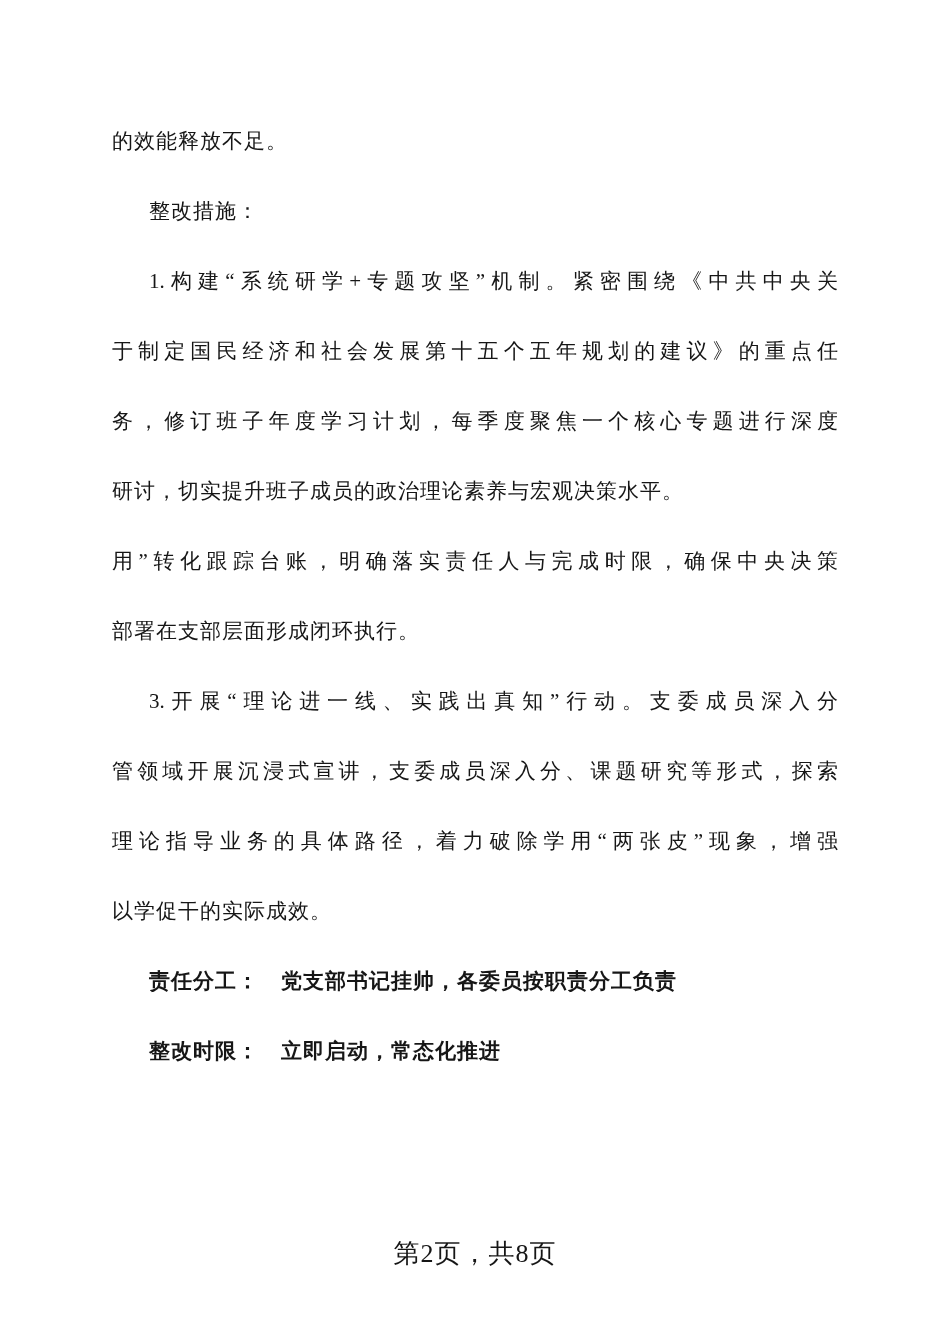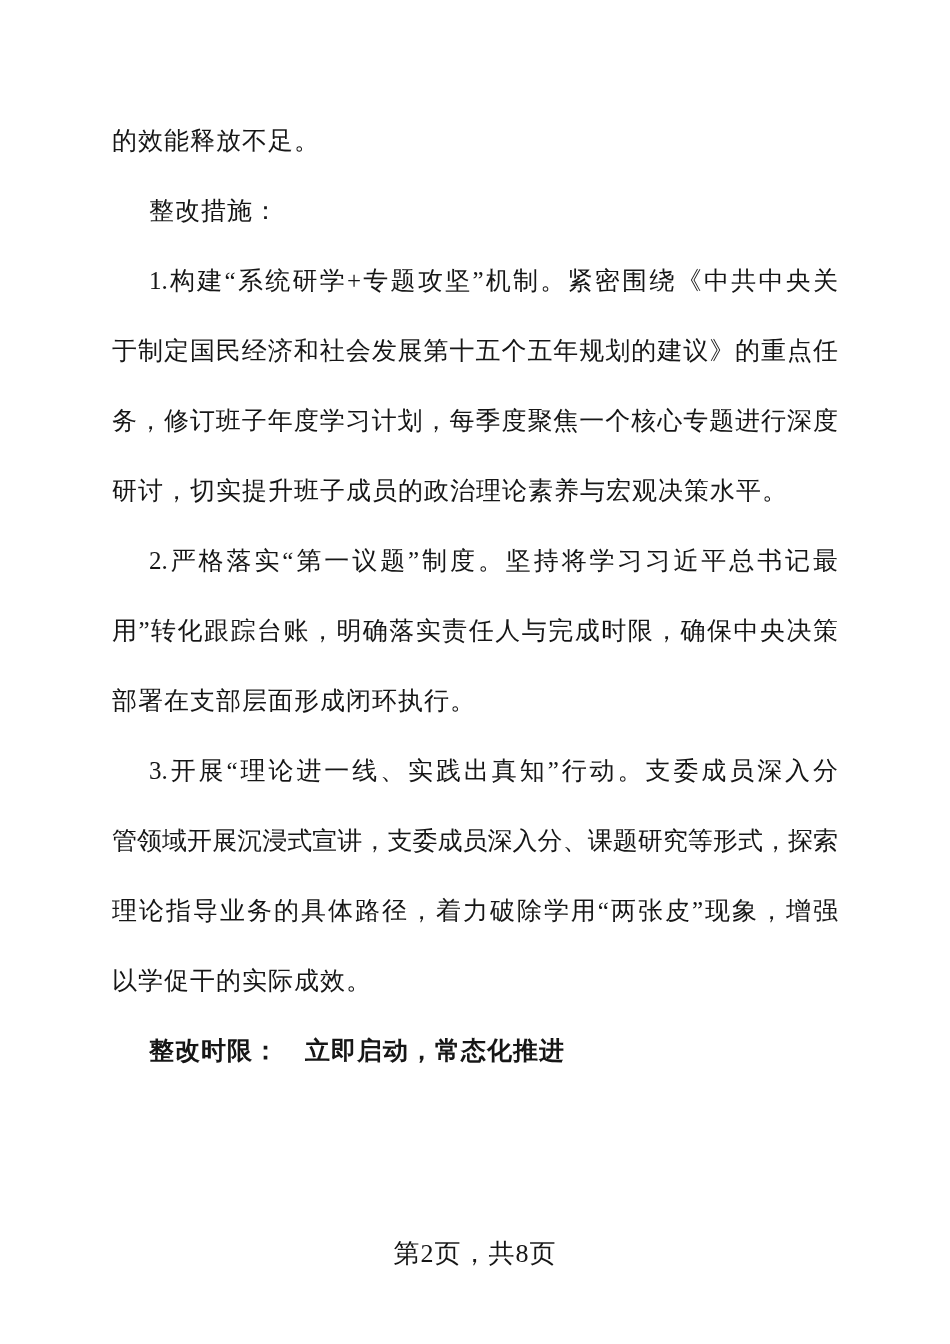--- a/index.html
+++ b/index.html
@@ -22,21 +22,21 @@
   }
   .content {
     position: absolute;
     left: 112px;
     top: 106px;
     width: 726px;
   }
   .doc-line {
     height: 70px;
     line-height: 70px;
-    font-size: 25px;
+    font-size: 21px;
     color: #161616;
     letter-spacing: 1px;
     white-space: nowrap;
     text-align: left;
   }
   .doc-line.indent {
     padding-left: 37px;
   }
   .doc-line.justify {
     white-space: normal;
@@ -67,25 +67,25 @@
 
 <div class="page">
   <div class="content">
 
   <div class="doc-line">的效能释放不足。</div>
       <div class="doc-line indent">整改措施：</div>
       <div class="doc-line indent justify">1.构建“系统研学+专题攻坚”机制。紧密围绕《中共中央关</div>
       <div class="doc-line justify">于制定国民经济和社会发展第十五个五年规划的建议》的重点任</div>
       <div class="doc-line justify">务，修订班子年度学习计划，每季度聚焦一个核心专题进行深度</div>
       <div class="doc-line">研讨，切实提升班子成员的政治理论素养与宏观决策水平。</div>
-      <div class="doc-line indent justify">2.严格落实“第一议题”制度。坚持将学习习近平总书记最</div>
       <div class="doc-line justify">用”转化跟踪台账，明确落实责任人与完成时限，确保中央决策</div>
       <div class="doc-line">部署在支部层面形成闭环执行。</div>
       <div class="doc-line indent justify">3.开展“理论进一线、实践出真知”行动。支委成员深入分</div>
       <div class="doc-line justify">管领域开展沉浸式宣讲，支委成员深入分、课题研究等形式，探索</div>
       <div class="doc-line justify">理论指导业务的具体路径，着力破除学用“两张皮”现象，增强</div>
       <div class="doc-line">以学促干的实际成效。</div>
+      <div class="doc-line indent bold">责任分工：　党支部书记挂帅，各委员按职责分工负责</div>
       <div class="doc-line indent bold">整改时限：　立即启动，常态化推进</div>
     </div>
   <div class="footer">
     <span class="footer-text">第2页，共8页</span>
   </div>
 </div>
 
 </body></html>

